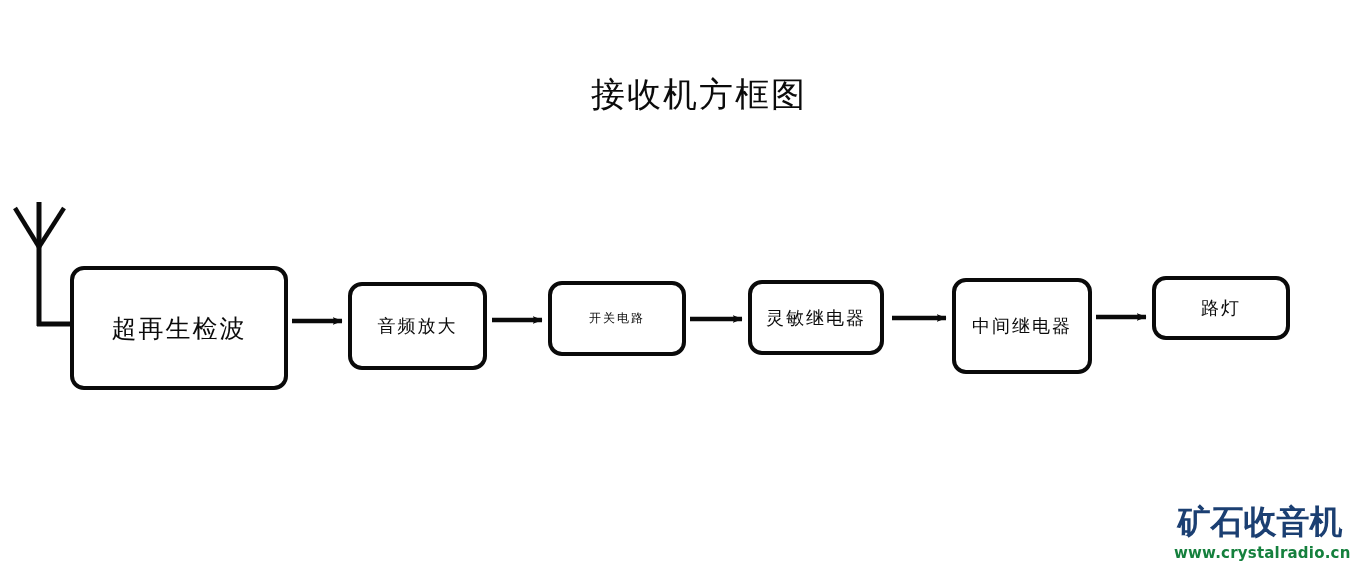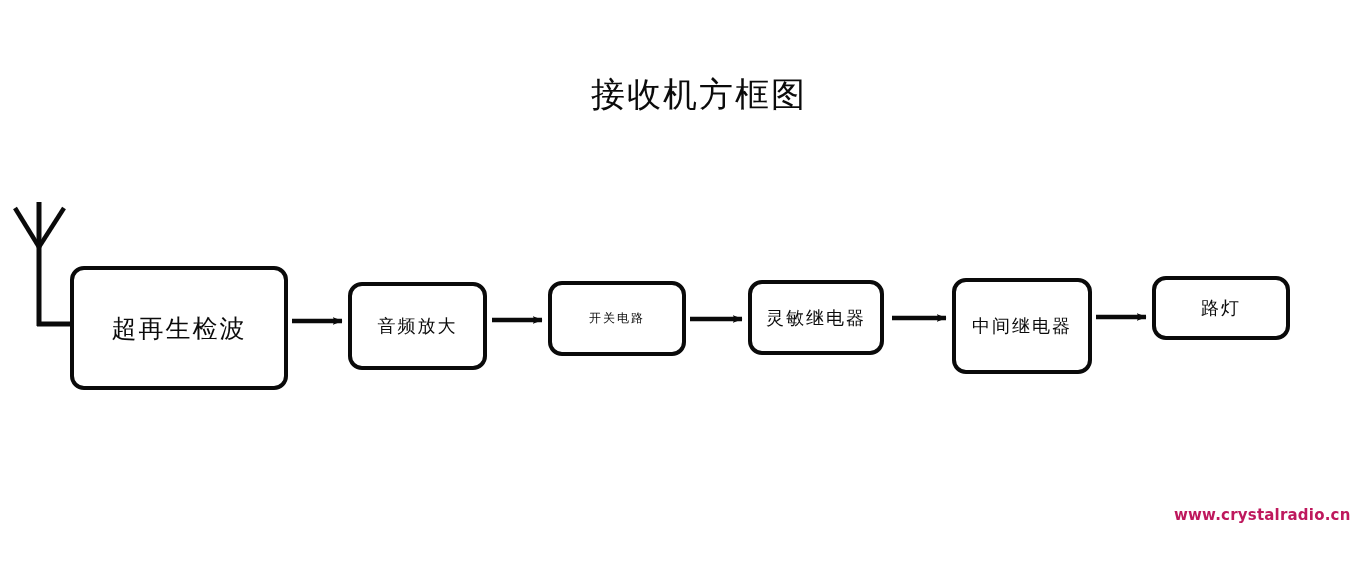--- a/index.html
+++ b/index.html
@@ -134,14 +134,15 @@
   <span class="block-label">灵敏继电器</span>
 </div>
 <div class="block" id="block-5" style="left: 952px; top: 278px; width: 140px; height: 96px; font-size: 18px;">
   <span class="block-label">中间继电器</span>
 </div>
 <div class="block" id="block-6" style="left: 1152px; top: 276px; width: 138px; height: 64px; font-size: 18px;">
   <span class="block-label">路灯</span>
 </div>
 
 <div class="watermark">
-  <span class="wm-url" style="color: #be185d;">www.crystalradio.cn</span>
+  <span class="wm-brand" style="color: rgb(27, 63, 114);">矿石收音机</span>
+  <span class="wm-url" style="color: #15803d;">www.crystalradio.cn</span>
 </div>
 
 </body></html>

